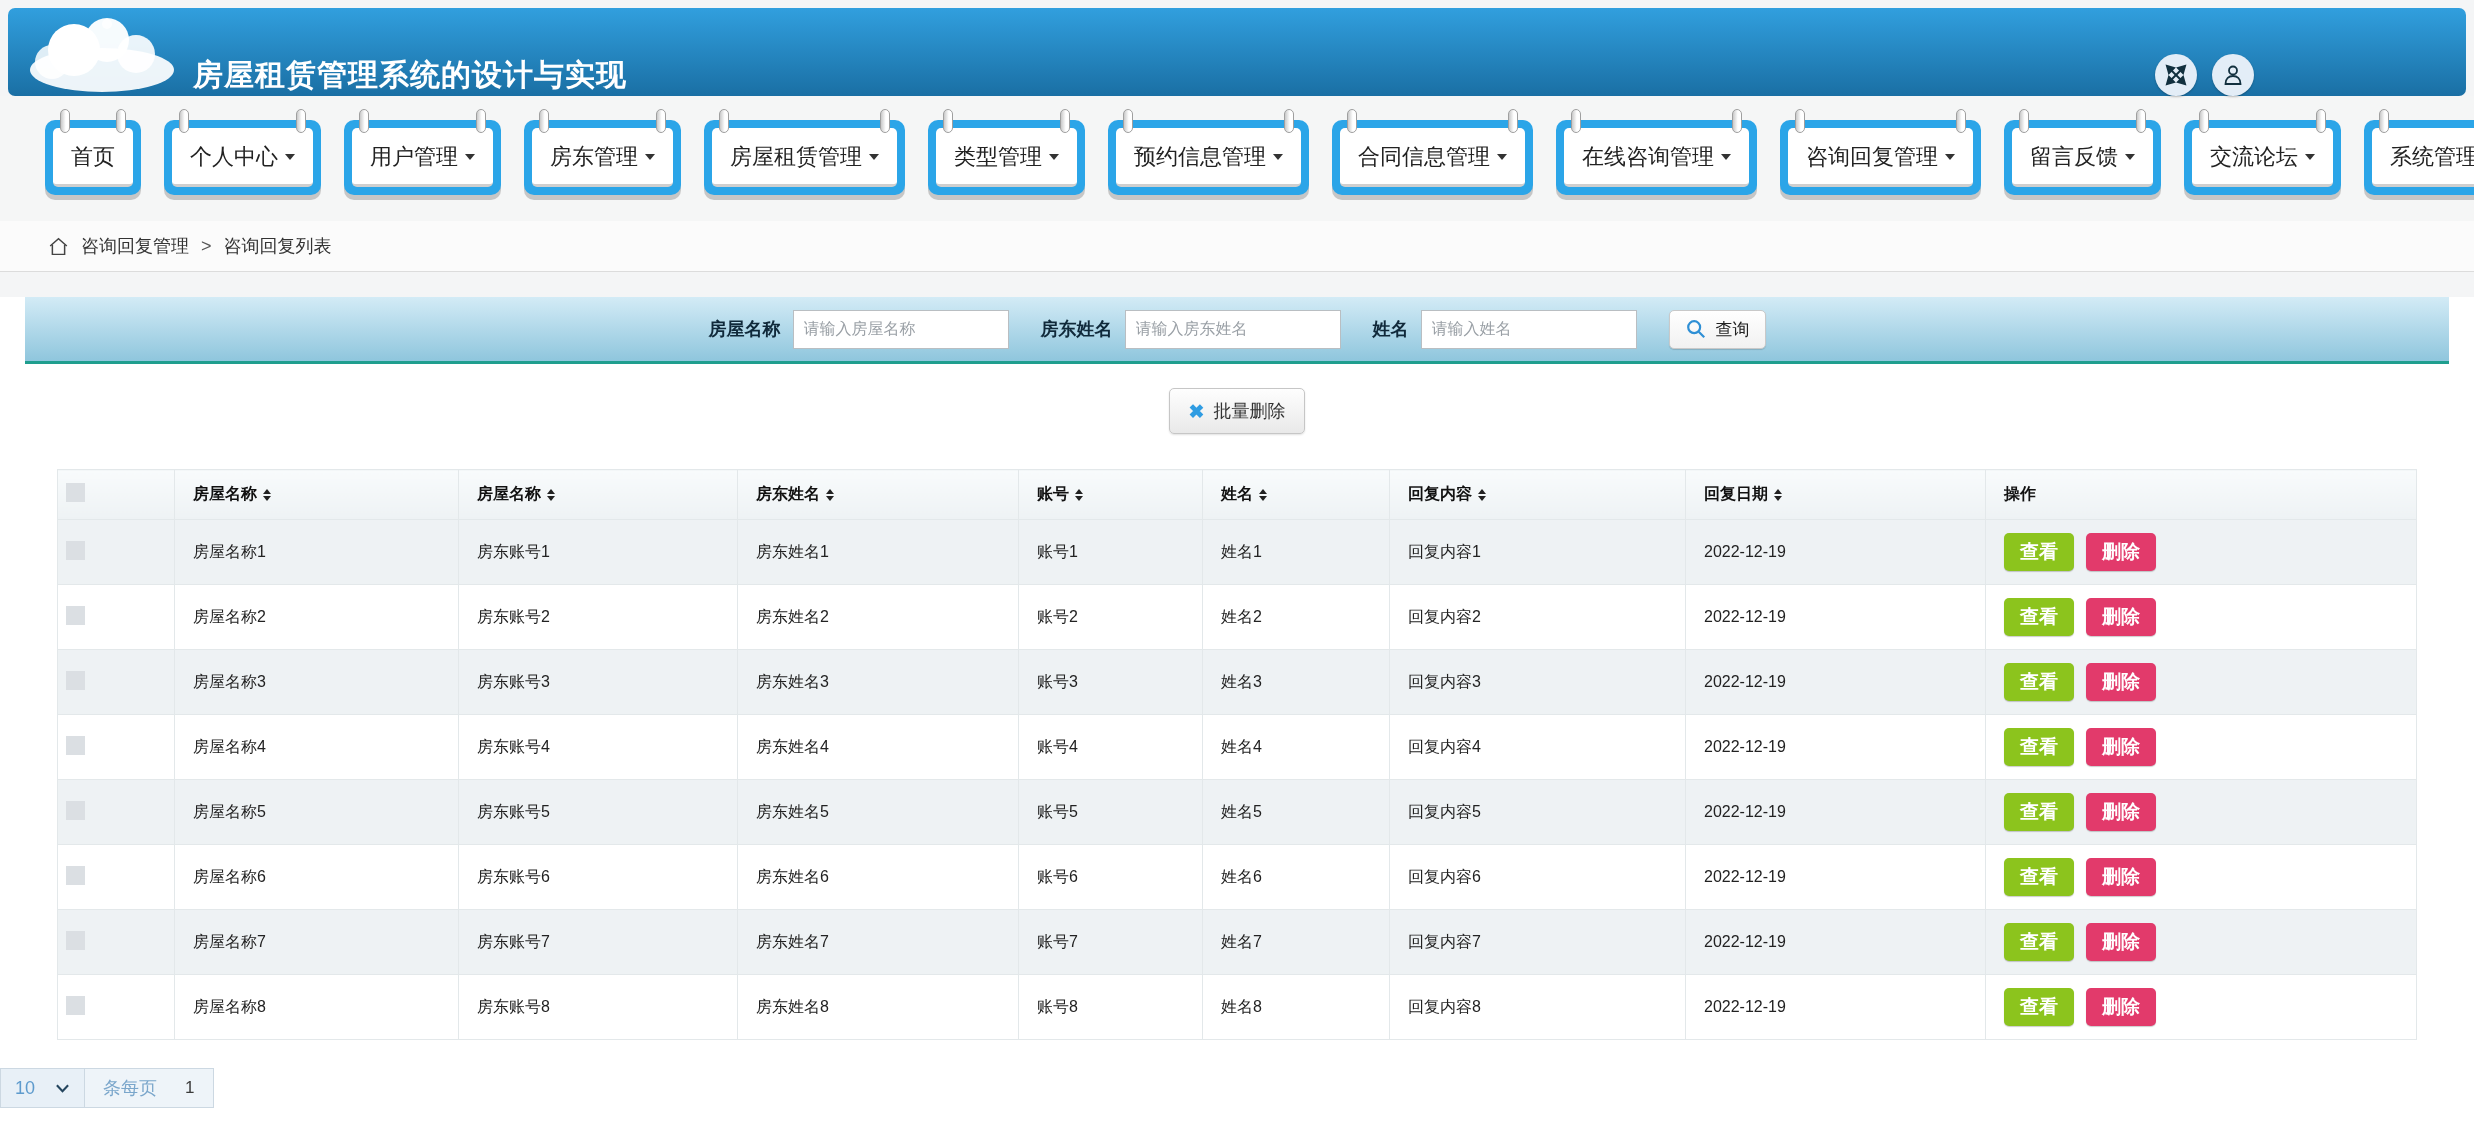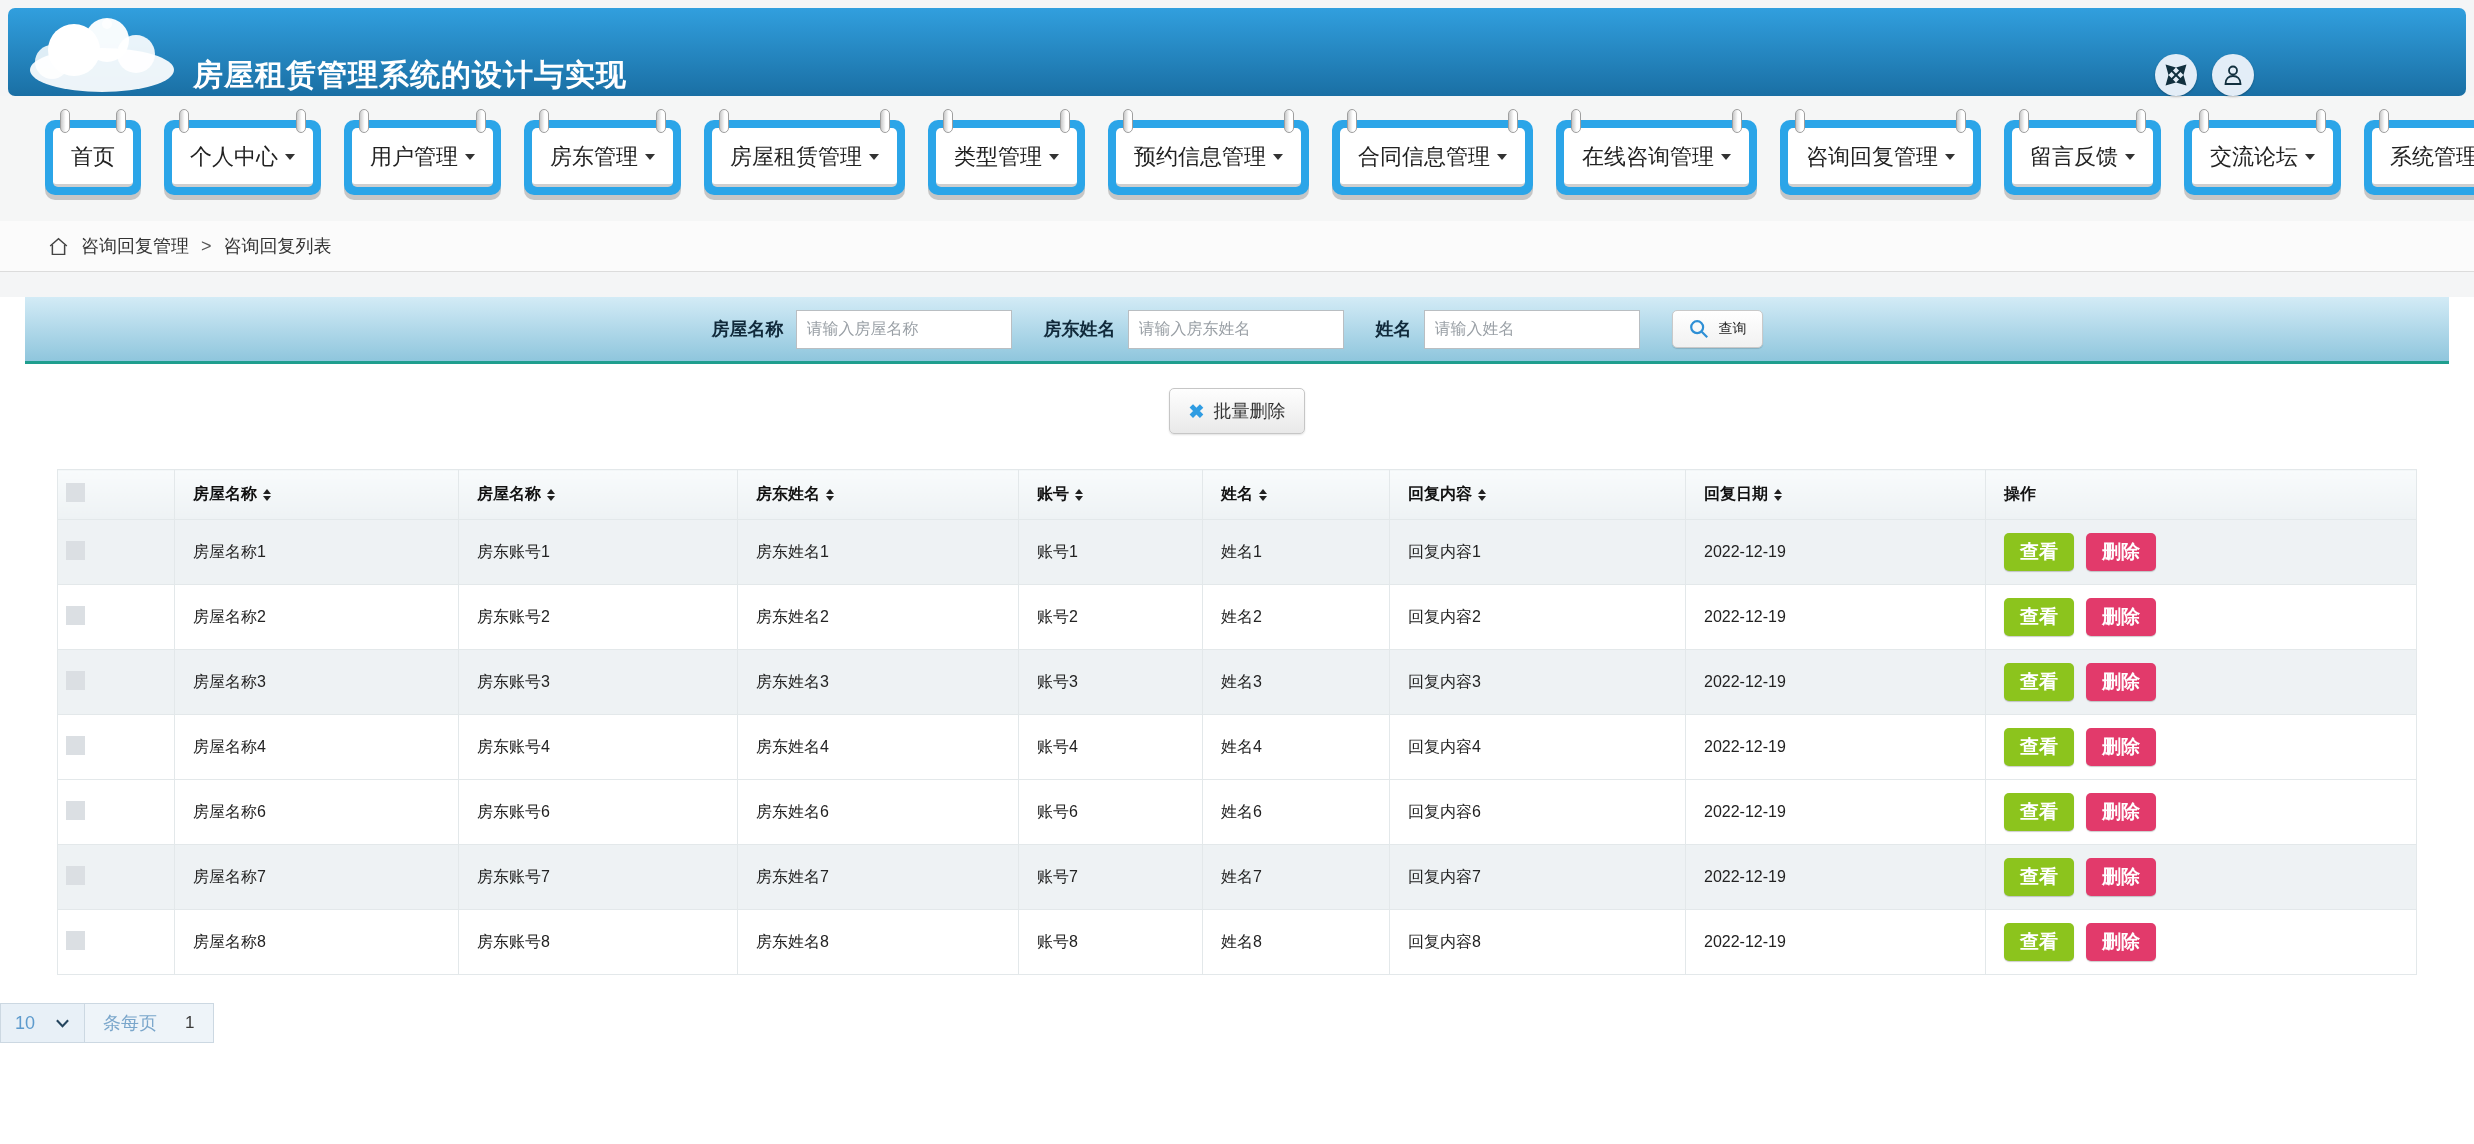--- a/index.html
+++ b/index.html
@@ -41,21 +41,21 @@
   .search-bar { margin:25px 25px 0; height:67px;
     background:linear-gradient(#d3ebf6, #8fc6dd);
     border-bottom:3px solid #1f9e8e;
     display:flex; align-items:center; justify-content:center; }
   .filter { display:flex; align-items:center; margin-right:32px; }
   .f-label { font-size:18px; font-weight:600; color:#10293a; margin-right:12px; white-space:nowrap; }
   .f-input { width:216px; height:39px; border:1px solid #b9bec2; background:#fff;
     padding:0 10px; font-size:16px; color:#333; font-family:"Liberation Sans",sans-serif; }
   .f-input::placeholder { color:#9aa0a6; }
   .query-btn { display:flex; align-items:center; gap:9px; background:linear-gradient(#ffffff,#f1f1f1);
-    border:1px solid #c9c9c9; border-radius:5px; padding:7px 15px; font-size:14px; color:#222;
+    border:1px solid #c9c9c9; border-radius:5px; padding:7px 15px; font-size:17px; color:#222;
     cursor:pointer; box-shadow:0 1px 1px rgba(0,0,0,0.15); }
 
   
   .batch-bar { display:flex; justify-content:center; margin-top:24px; }
   .batch-btn { display:flex; align-items:center; gap:9px; background:linear-gradient(#fefefe,#e9e9e9);
     border:1px solid #c6c6c6; border-radius:5px; padding:10px 19px; font-size:18px; color:#333;
     cursor:pointer; box-shadow:0 1px 2px rgba(0,0,0,0.12); }
   .x-icon { color:#2f9ce2; font-size:19px; font-weight:bold; line-height:1; }
 
   
@@ -363,20 +363,31 @@
             <td class="cb-col"><span class="cb"></span></td>
             <td>房屋名称4</td>
             <td>房东账号4</td>
             <td>房东姓名4</td>
             <td>账号4</td>
             <td>姓名4</td>
             <td>回复内容4</td>
             <td>2022-12-19</td>
             <td><button class="btn btn-view">查看</button><button class="btn btn-del">删除</button></td>
           </tr>
+          <tr class="odd">
+            <td class="cb-col"><span class="cb"></span></td>
+            <td>房屋名称5</td>
+            <td>房东账号5</td>
+            <td>房东姓名5</td>
+            <td>账号5</td>
+            <td>姓名5</td>
+            <td>回复内容5</td>
+            <td>2022-12-19</td>
+            <td><button class="btn btn-view">查看</button><button class="btn btn-del">删除</button></td>
+          </tr>
           <tr class="even">
             <td class="cb-col"><span class="cb"></span></td>
             <td>房屋名称6</td>
             <td>房东账号6</td>
             <td>房东姓名6</td>
             <td>账号6</td>
             <td>姓名6</td>
             <td>回复内容6</td>
             <td>2022-12-19</td>
             <td><button class="btn btn-view">查看</button><button class="btn btn-del">删除</button></td>

